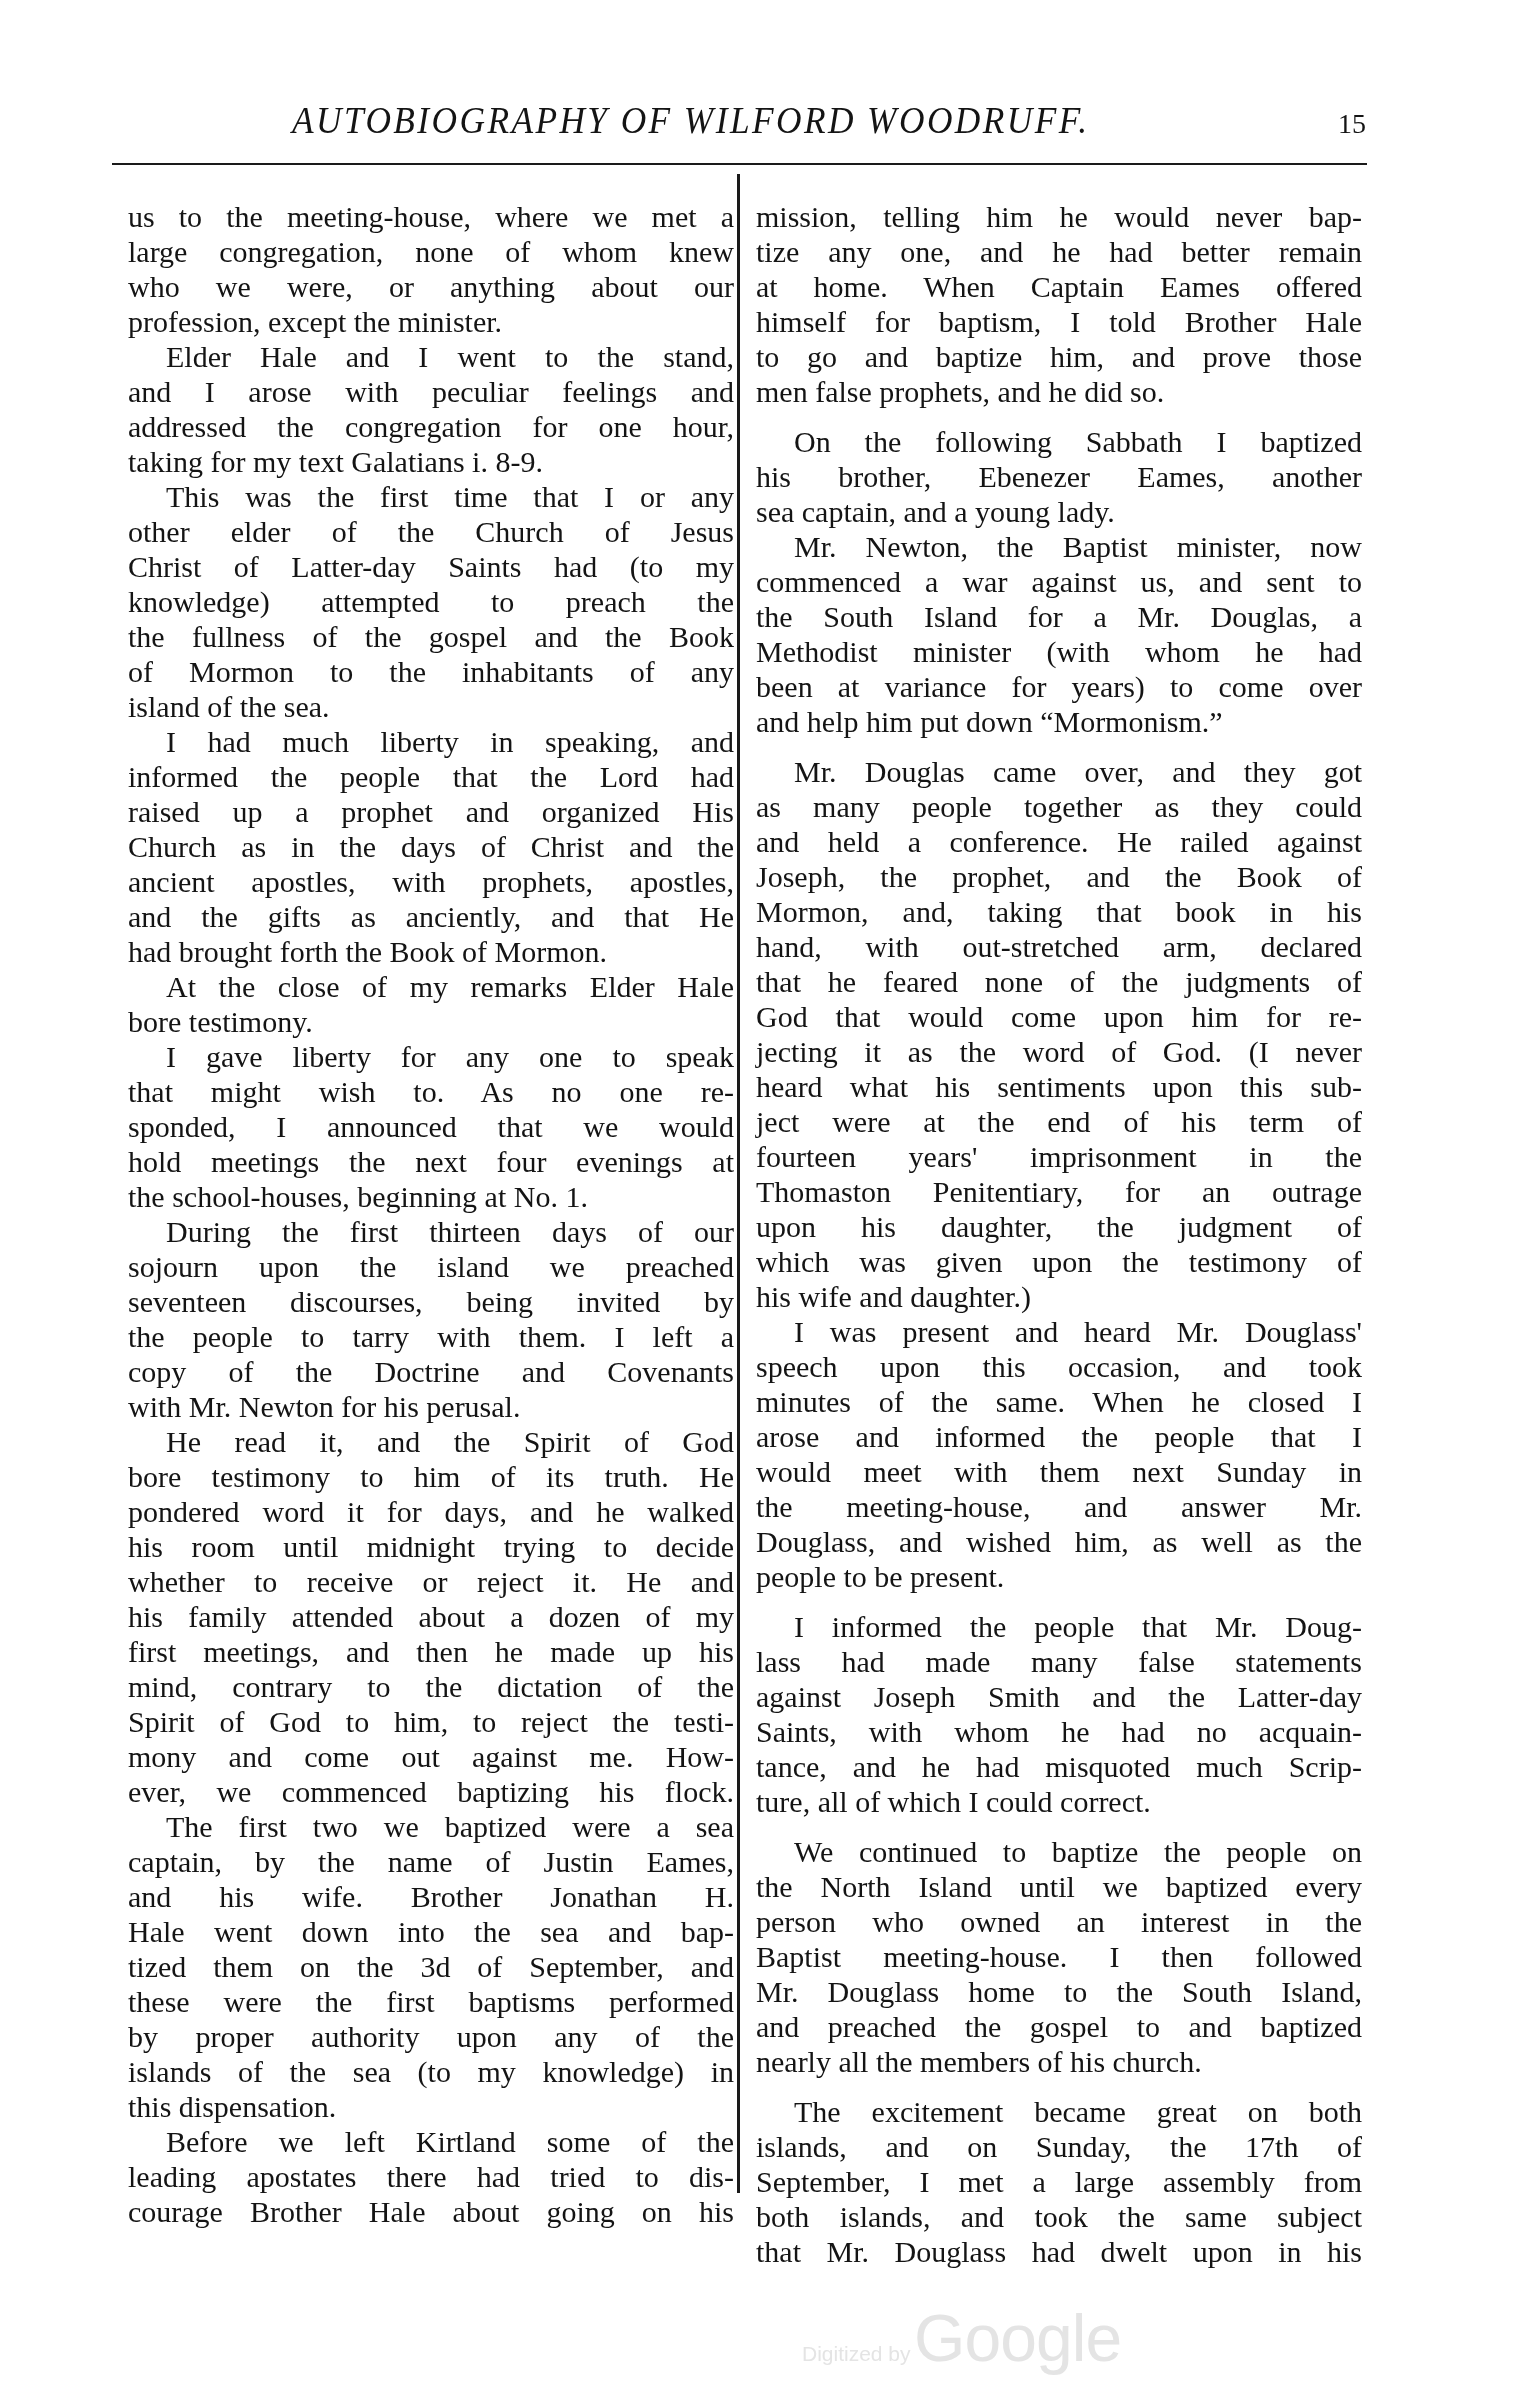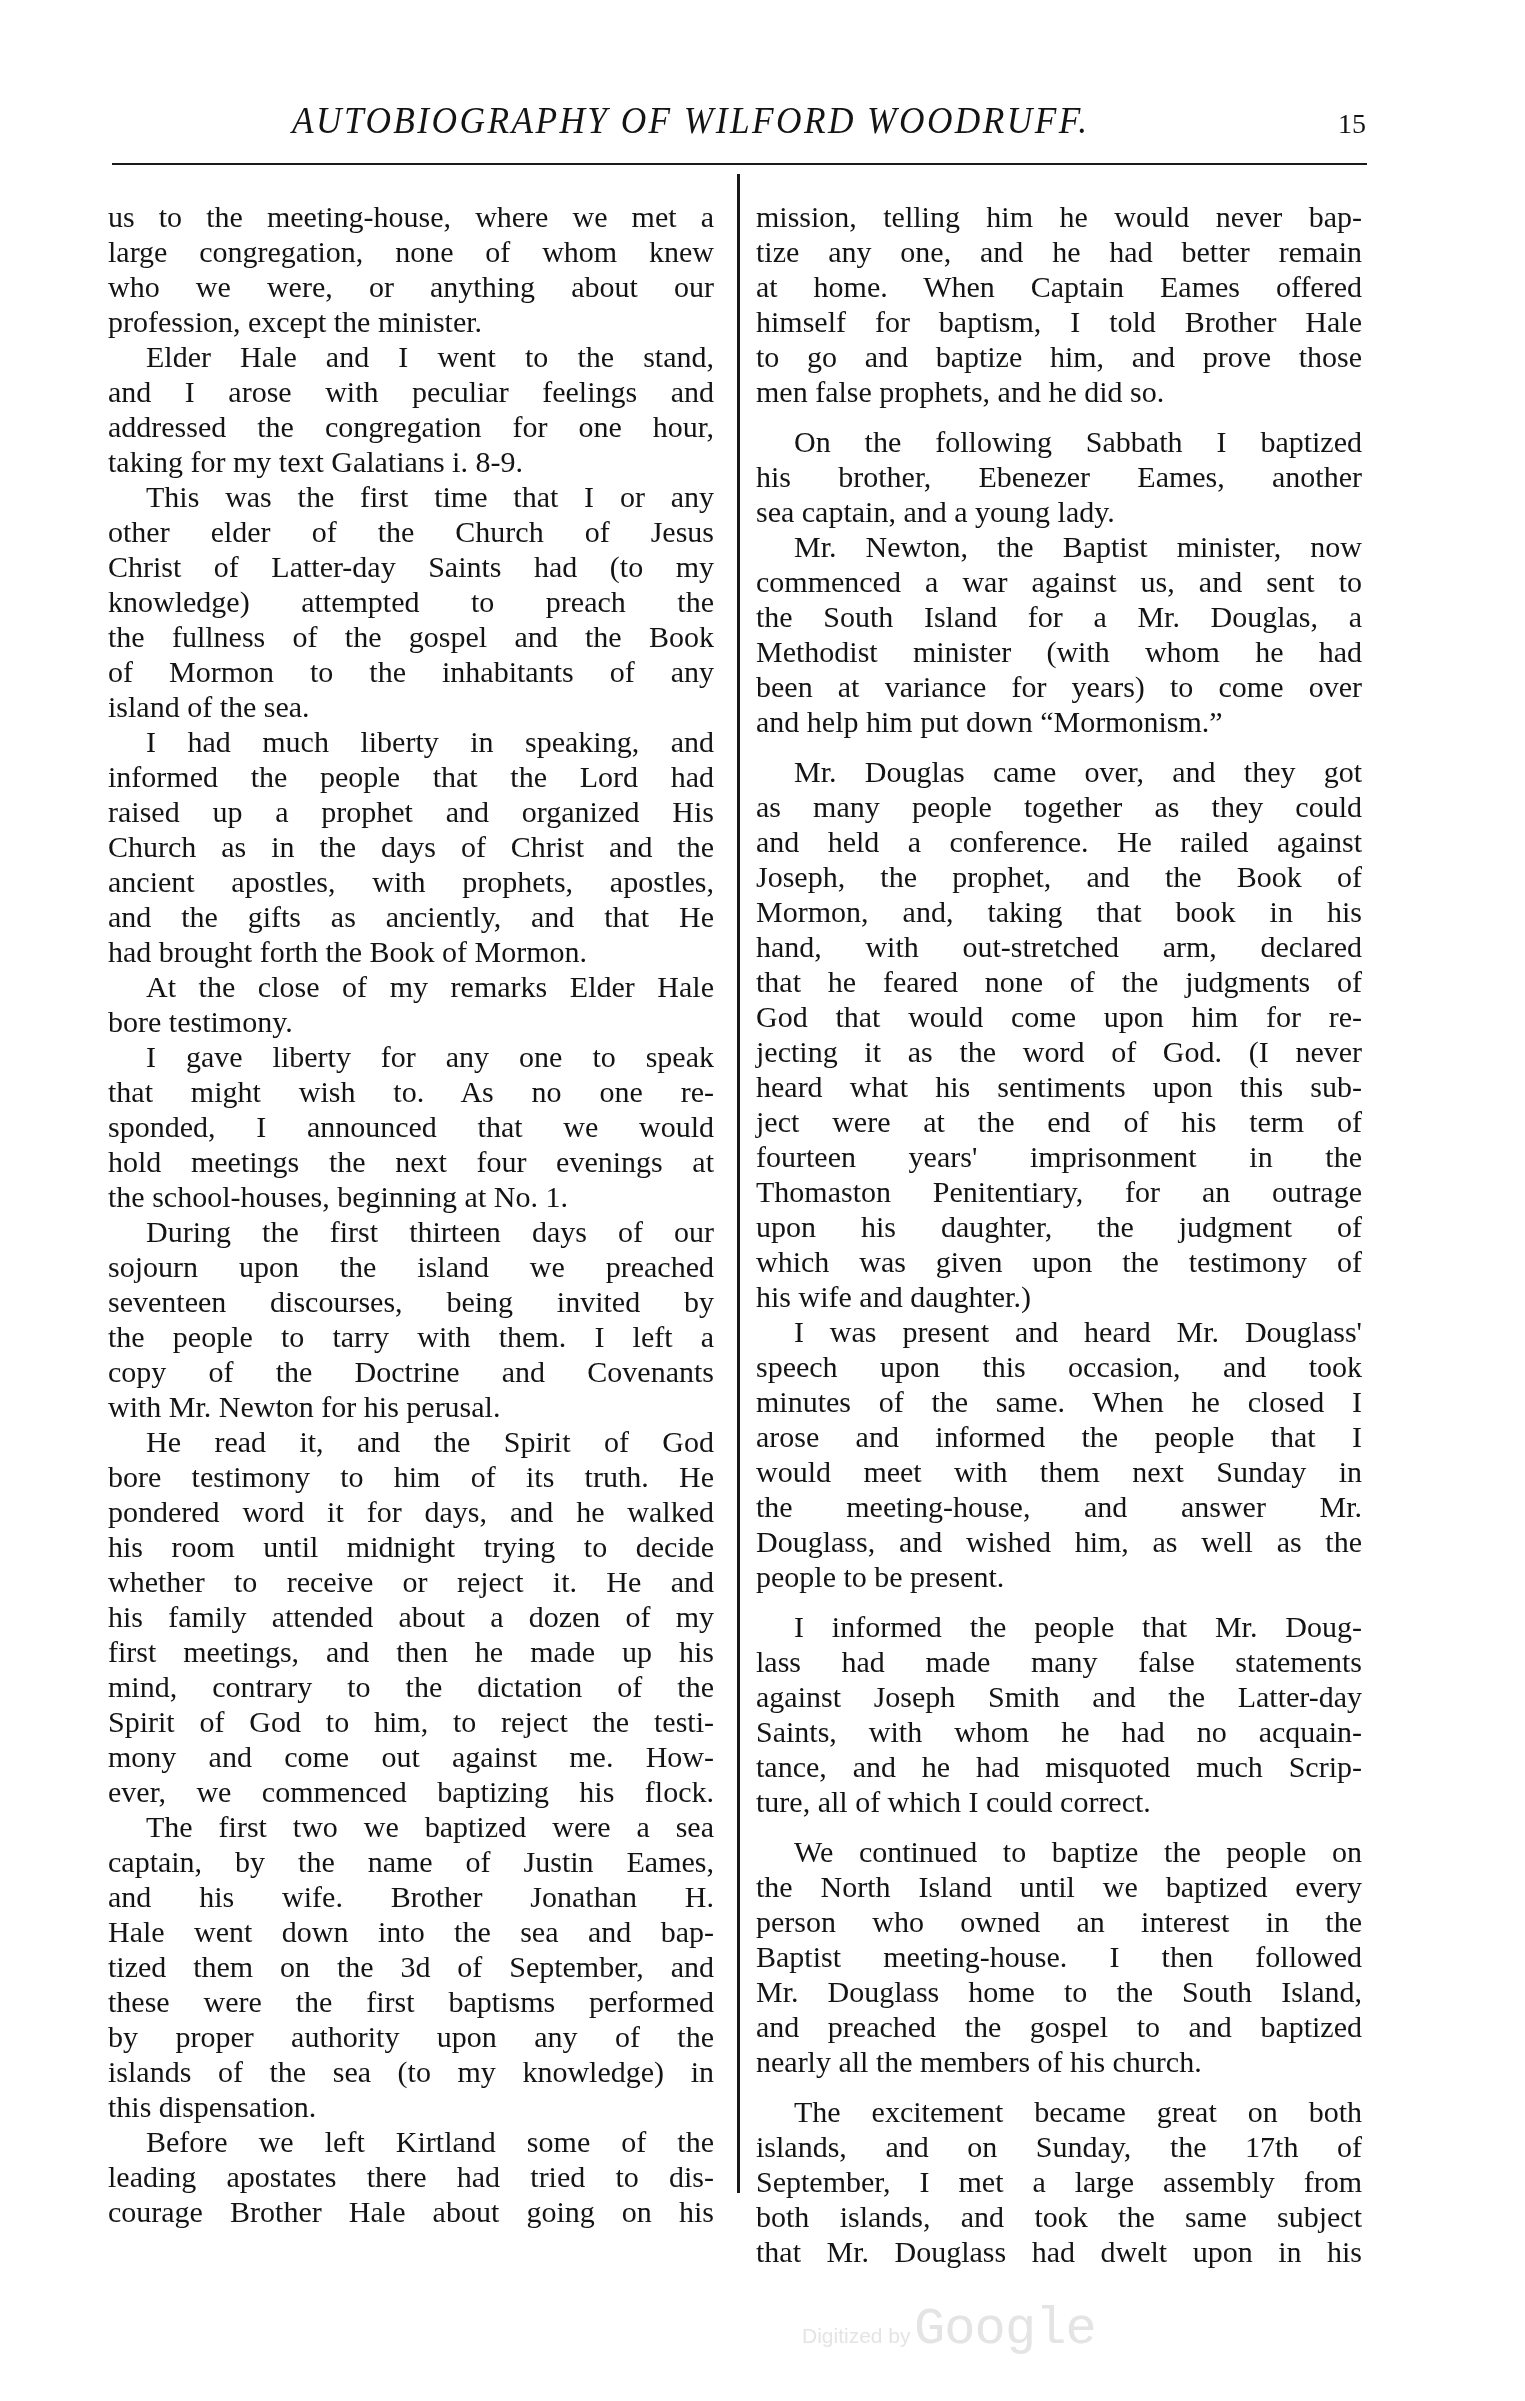--- a/index.html
+++ b/index.html
@@ -2,29 +2,29 @@
 <html style="font-size:13.7px"><head>
 <meta charset="utf-8">
 <style>
   html, body { margin: 0; padding: 0; background: #ffffff; }
   body { width: 1525px; height: 2401px; position: relative; overflow: hidden; font-family: "Liberation Serif", "DejaVu Serif", serif; color: #141414; }
   .running-head { position: absolute; left: 292px; top: 96px; width: 910px; height: 48px; font-style: italic; font-size: 38px; letter-spacing: 2.6px; text-transform: uppercase; white-space: nowrap; transform: scaleX(0.93); transform-origin: left top; line-height: 48px; }
   .page-number { position: absolute; left: 1338px; top: 100px; font-size: 28px; line-height: 48px; }
   .head-rule { position: absolute; left: 112px; top: 163px; width: 1255px; height: 0; border-top: 2.6px solid #1a1a1a; }
   .col-divider { position: absolute; left: 737px; top: 174px; width: 2.6px; height: 2019px; background: #1a1a1a; }
   .column { position: absolute; top: 199px; width: 606px; }
-  .column.left { left: 108px; }
+  .column.left { left: 128px; }
   .column.right { left: 756px; }
   .line { display: block; height: 35px; line-height: 35px; font-size: 30px; white-space: nowrap; text-align: justify; text-align-last: justify; }
   .line.last { text-align-last: left; }
   .line.indent { text-indent: 38px; }
   .line.gap { margin-top: 15px; }
   .watermark { position: absolute; left: 802px; top: 2300px; color: #e4e4e4; white-space: nowrap; }
   .watermark .small { font-family: "Liberation Sans", "DejaVu Sans", sans-serif; font-size: 21px; vertical-align: baseline; }
-  .watermark .big { font-family: Liberation Mono, monospace; font-size: 52px; letter-spacing: -0.9px; margin-top: 28px; }
+  .watermark .big { font-family: Liberation Sans, sans-serif; font-size: 66px; letter-spacing: -0.9px; margin-top: 28px; }
 </style>
 </head>
 <body>
 
 <div class="running-head">Autobiography of Wilford Woodruff.</div>
 <div class="page-number">15</div>
 <div class="head-rule"></div>
 <div class="col-divider"></div>
 
 <div class="column left">

